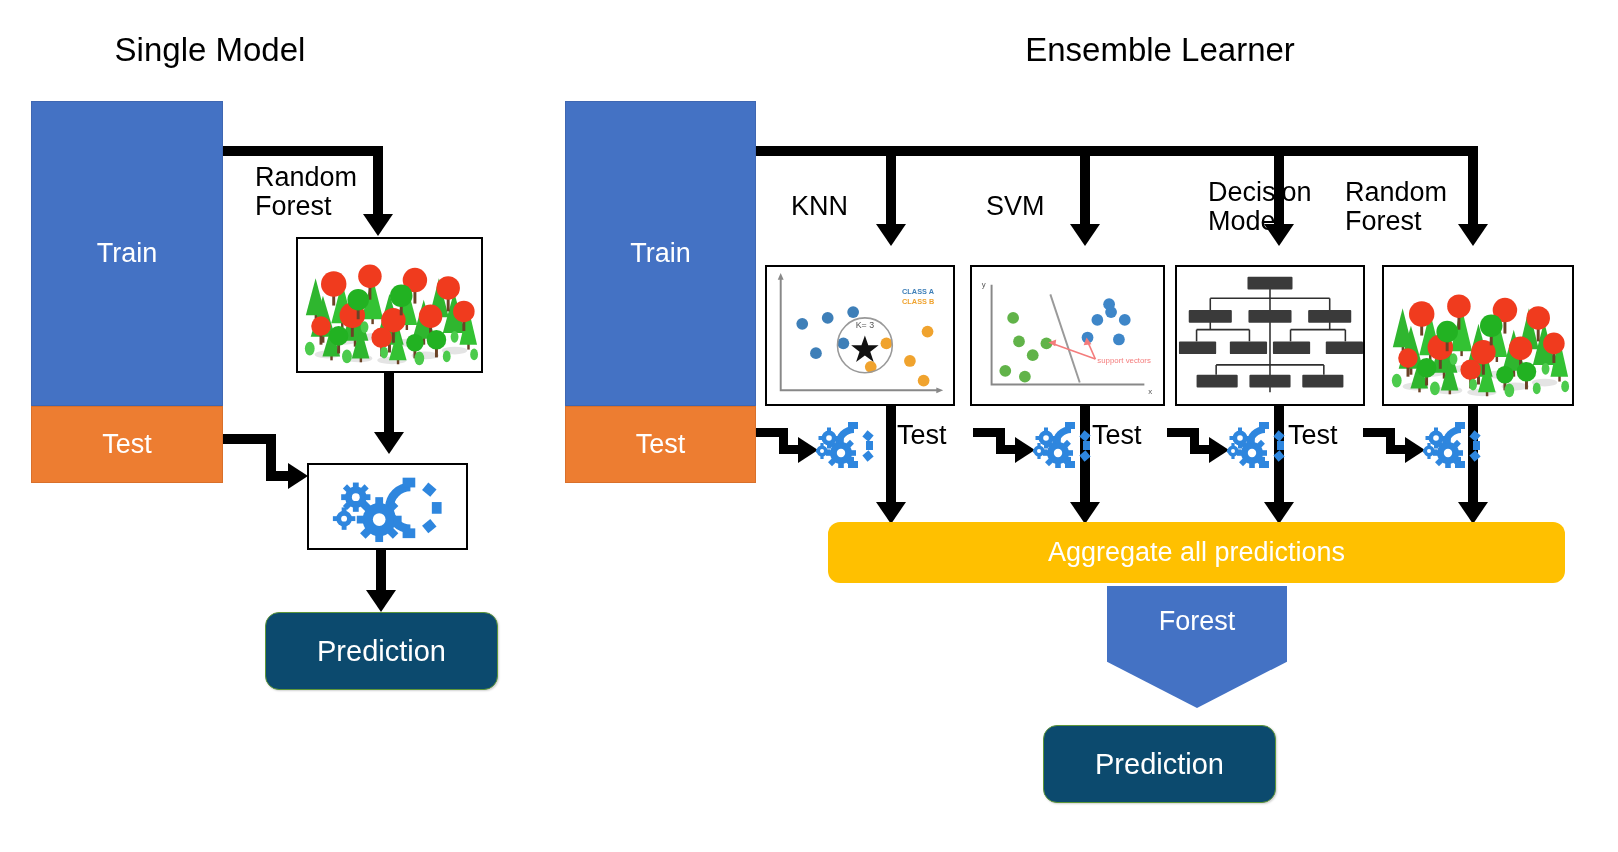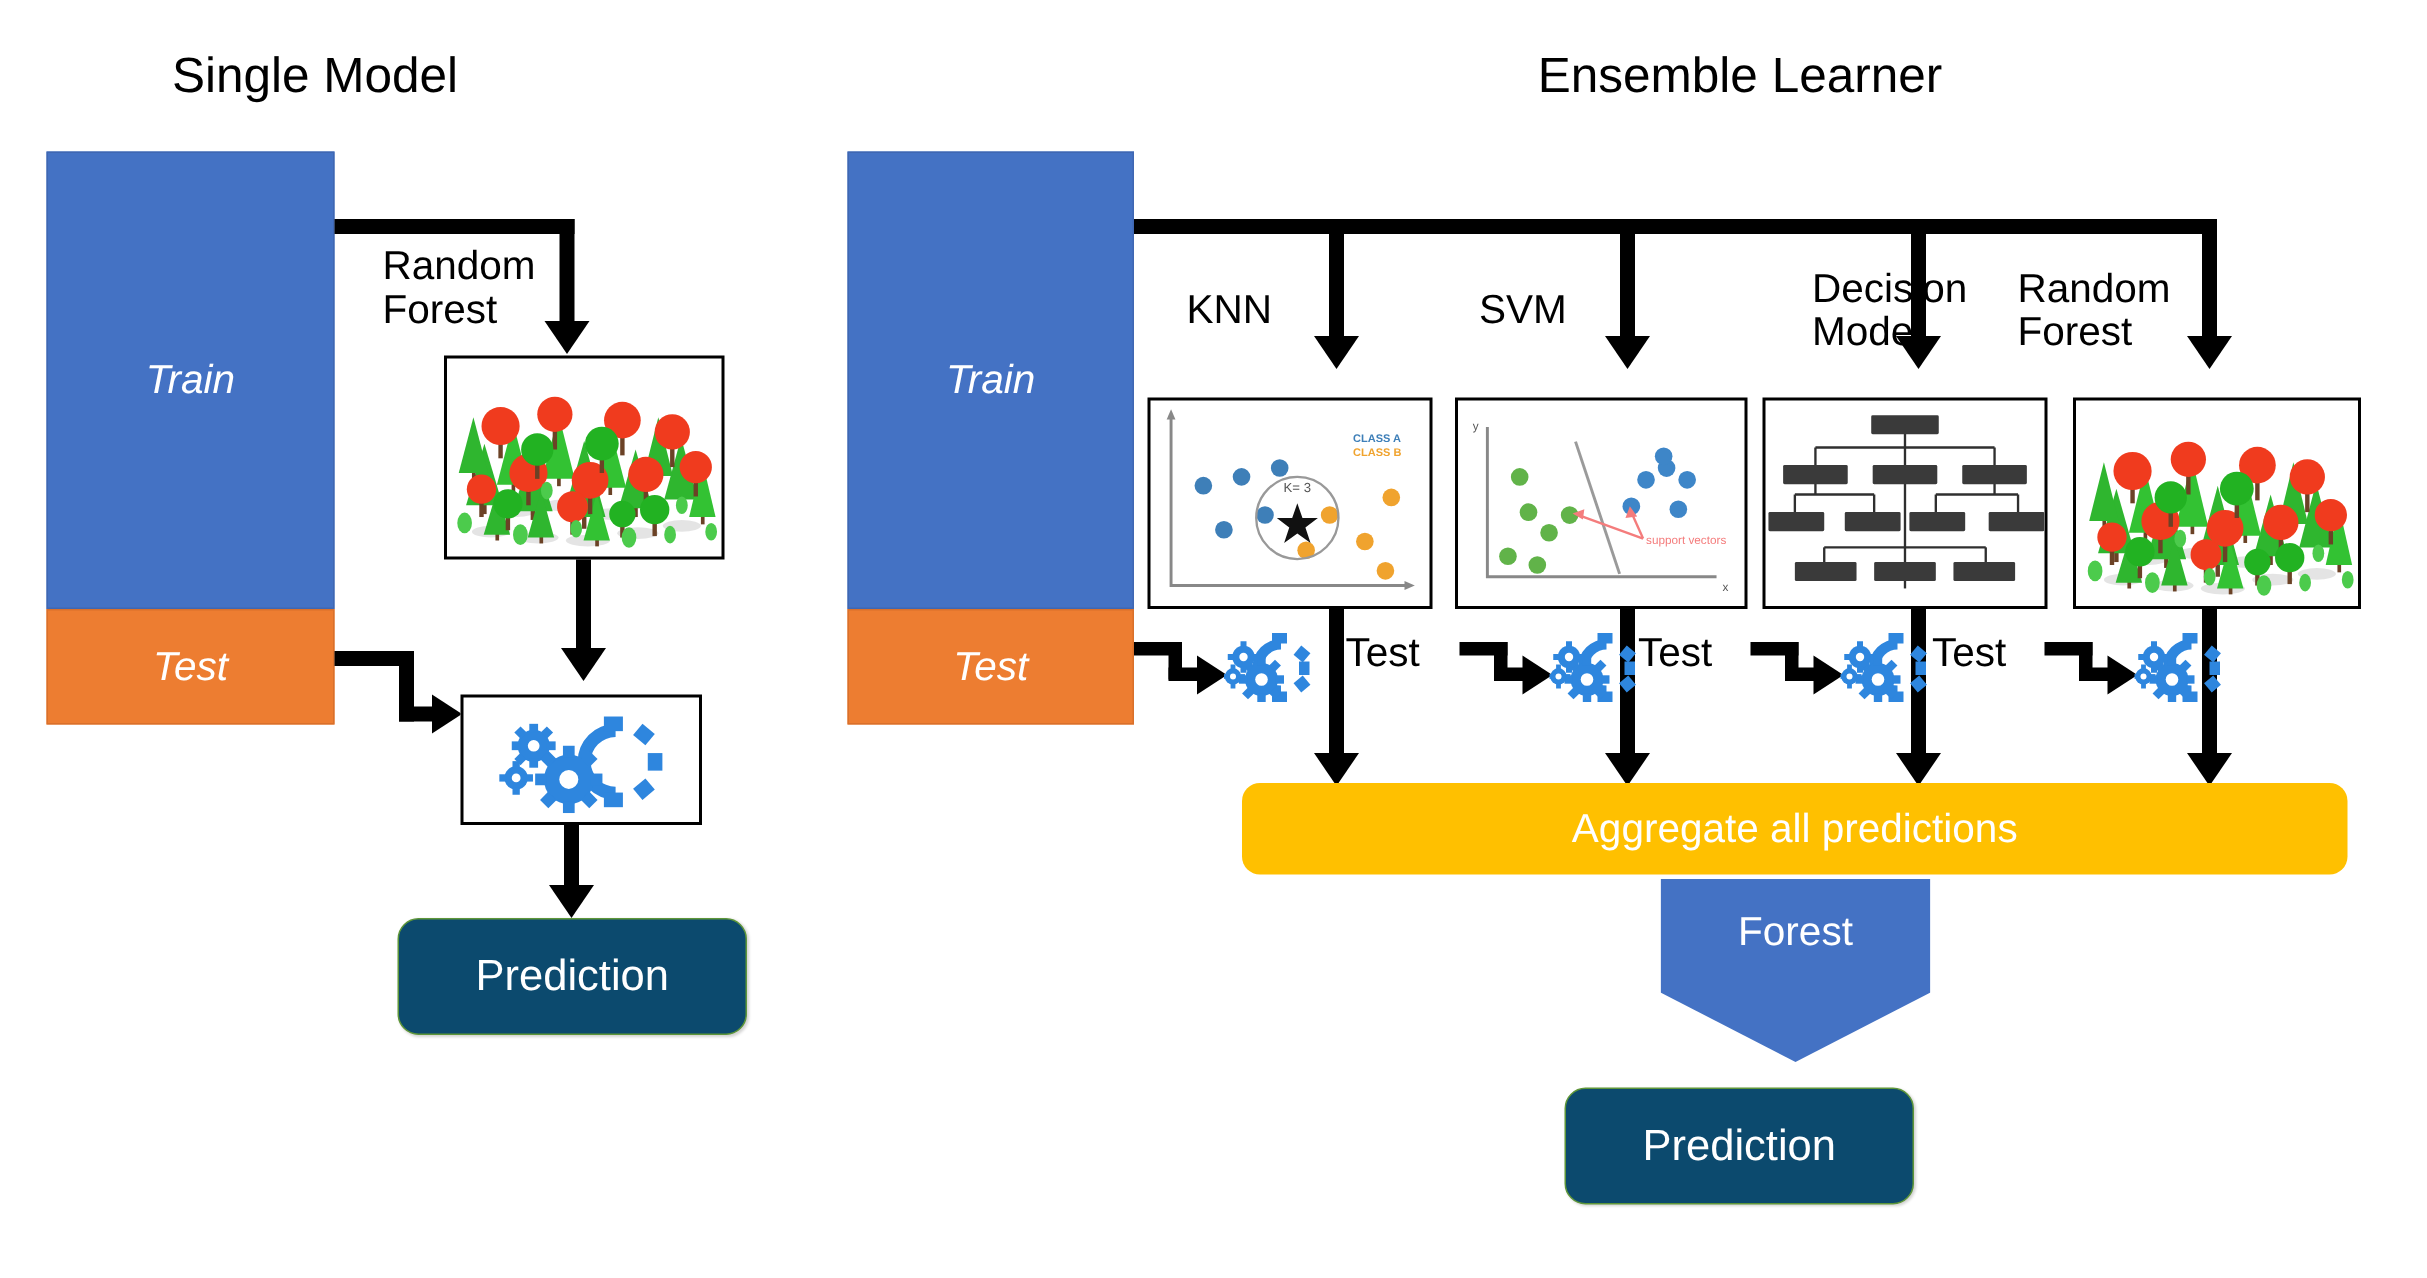--- a/index.html
+++ b/index.html
@@ -23,21 +23,21 @@
   
   .section-title {
     font-size: 33px;
     color: #000000;
     text-align: center;
     white-space: nowrap;
     line-height: 1;
   }
 
   
-  .split-block { box-sizing: border-box; font-style: italic; }
+  .split-block { box-sizing: border-box; }
   .split-train {
     background: #4472C4;
     border: 1px solid #3F67B2;
     color: #ffffff;
     display: flex;
     align-items: center;
     justify-content: center;
     font-size: 27px;
   }
   .split-test {

